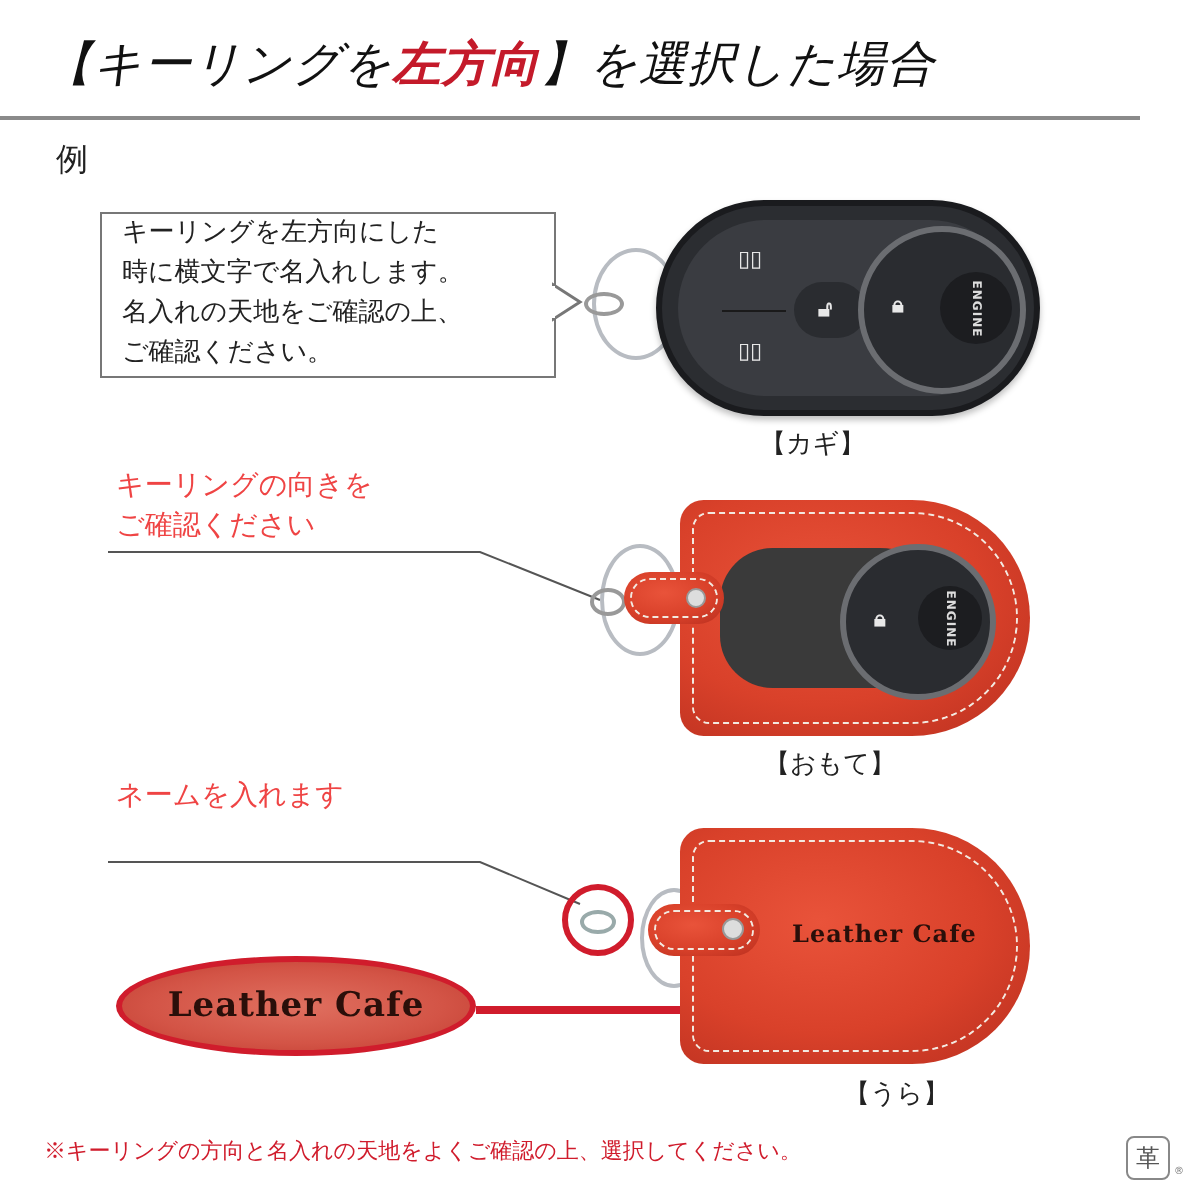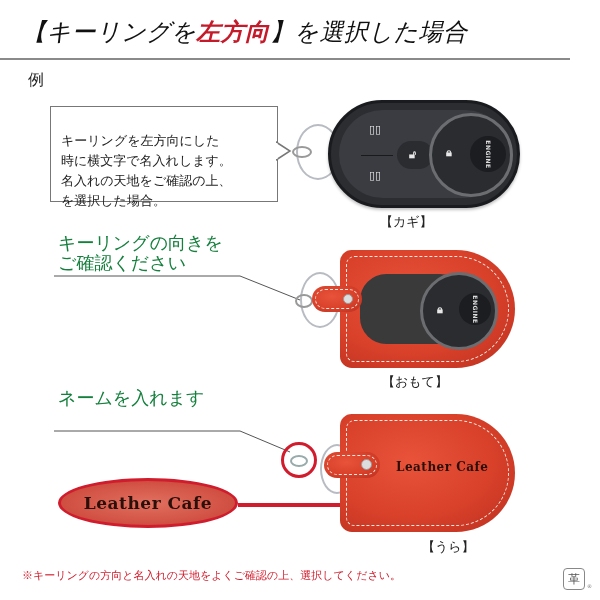--- a/index.html
+++ b/index.html
@@ -13,28 +13,28 @@
   }
   .title .accent { color: #c41a2a; font-weight: bold; }
   .rule { position: absolute; left: 0; top: 58px; width: 570px; height: 2px; background: #8a8a8a; }
   .example-label {
     position: absolute; left: 28px; top: 70px;
     font-family: "DejaVu Serif", "Liberation Serif", serif; font-size: 16px; color: #222;
   }
 
   
   .callout-box {
-    position: absolute; left: 50px; top: 106px; width: 228px; height: 96px;
+    position: absolute; left: 50px; top: 106px; width: 228px; height: 83px;
     border: 1.5px solid #777; background: #fff;
-    padding: 24px 10px; font-size: 13px; line-height: 20px; color: #222;
+    padding: 0 10px; font-size: 13px; line-height: 20px; color: #222;
   }
   .callout-box .line { display: block; white-space: nowrap; }
   .callout-tail { position: absolute; left: 276px; top: 140px; }
 
-  .note { position: absolute; font-size: 18px; line-height: 20px; color: #15803d; white-space: nowrap; }
+  .note { position: absolute; font-size: 14px; line-height: 20px; color: #ef4444; white-space: nowrap; }
   .note .line { display: block; }
   .leader { position: absolute; left: 0; top: 0; }
 
   
   .fob-black {
     position: absolute; left: 328px; top: 100px; width: 192px; height: 108px;
     background: #2b2d31; border-radius: 54px; border: 3px solid #1a1b1e;
     box-shadow: 0 2px 3px rgba(0,0,0,0.25);
   }
   .fob-black .inner {
@@ -104,21 +104,21 @@
 <div class="title">
   <span>【キーリングを</span><span class="accent">左方向</span><span>】を選択した場合</span>
 </div>
 <div class="rule"></div>
 <div class="example-label">例</div>
 
 <div class="callout-box">
   <span class="line">キーリングを左方向にした</span>
   <span class="line">時に横文字で名入れします。</span>
   <span class="line">名入れの天地をご確認の上、</span>
-  <span class="line">を選択した場合。</span>
+  <span class="line">ご確認ください。</span>
 </div>
 <svg class="callout-tail" width="16" height="22">
   <polygon points="0,2 14,11 0,20" fill="#fff" stroke="#777" stroke-width="1.5"></polygon>
   <line x1="0" y1="3" x2="0" y2="19" stroke="#fff" stroke-width="3"></line>
 </svg>
 
 <div class="ring" style="left:296px; top:124px; width:44px; height:56px;"></div>
 <div class="ring" style="left:292px; top:146px; width:20px; height:12px; border-color:#999;"></div>
 <div class="fob-black">
   <div class="inner"></div>

